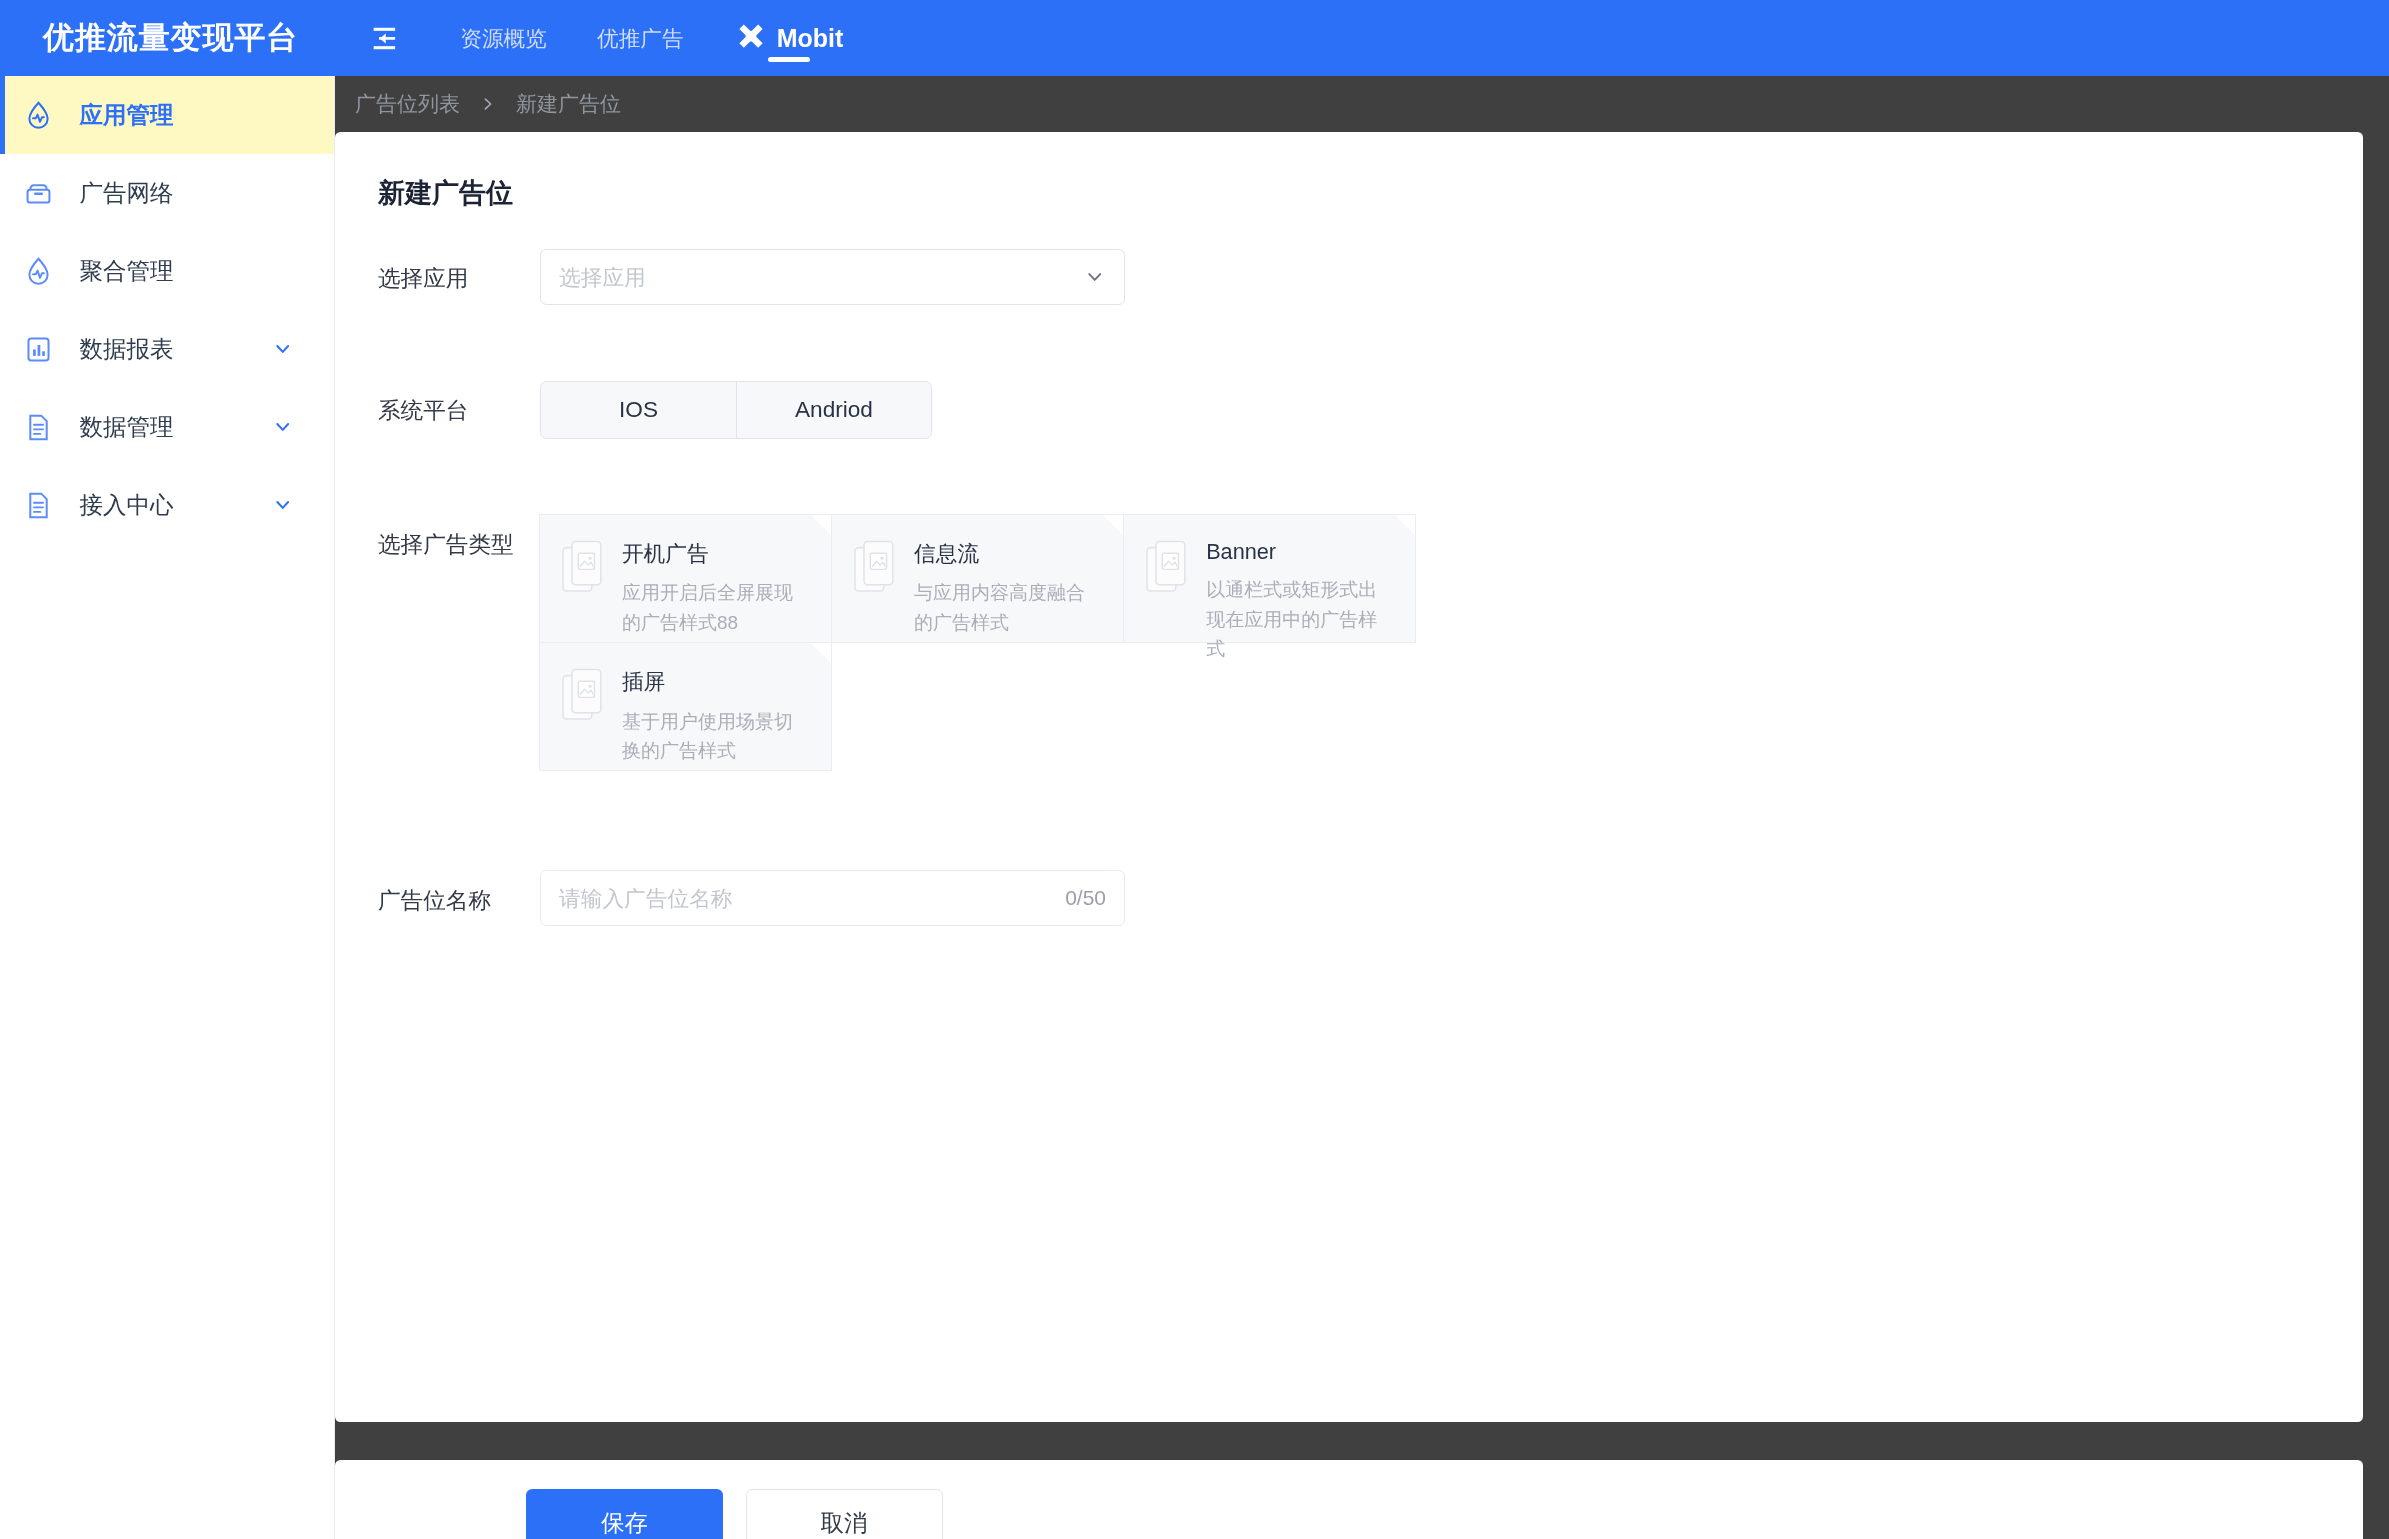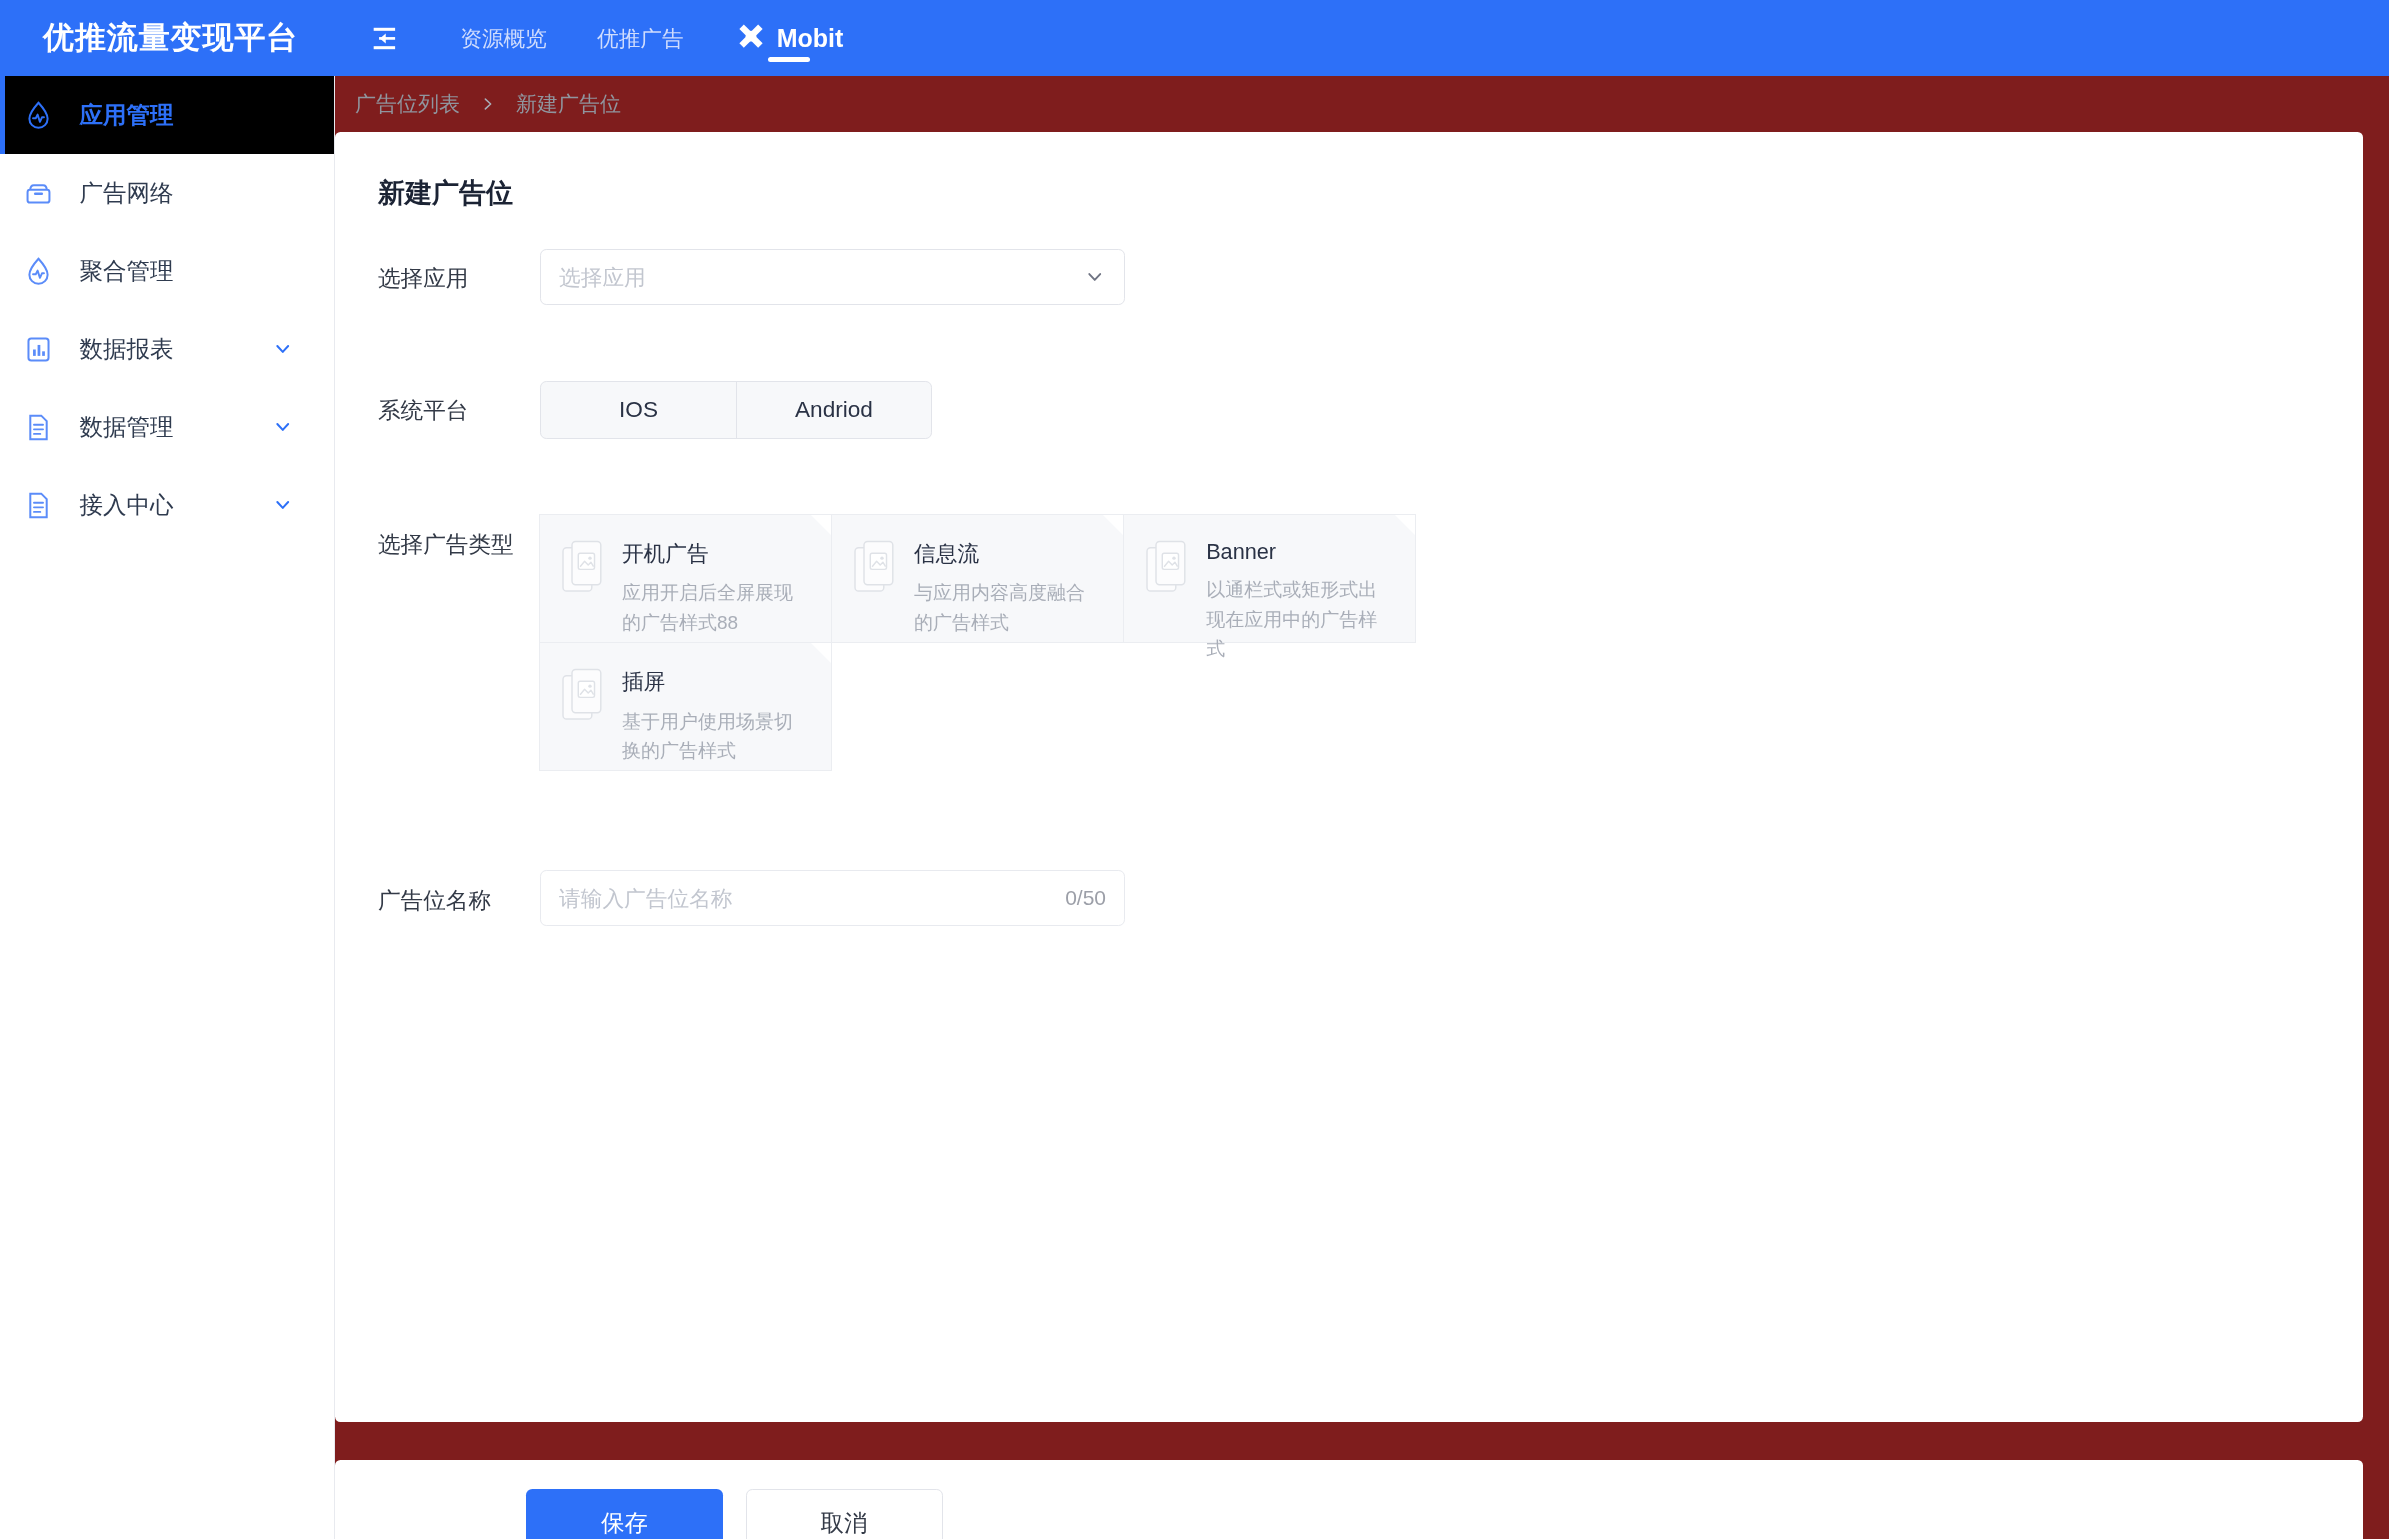--- a/index.html
+++ b/index.html
@@ -50,37 +50,37 @@
 
   
   .sidebar {
     position: absolute; left: 0; top: 76px; width: 335px; height: 1464px;
     background: #ffffff; border-right: 0.9px solid #e8eaef;
   }
   .side-item {
     height: 78px; display: flex; align-items: center; padding-left: 20px;
     cursor: pointer; position: relative;
   }
-  .side-item.active { background: #000000; }
+  .side-item.active { background: #fef9c3; }
   .side-item.active::before {
     content: ""; position: absolute; left: 0; top: 0; bottom: 0;
     width: 4.5px; background: #2d70f8;
   }
   .side-ico {
     width: 36px; height: 36px; display: flex; align-items: center;
     justify-content: center; margin-right: 23.5px; flex: 0 0 auto;
   }
   .side-label { font-size: 23.5px; color: #2f3b4f; white-space: nowrap; }
   .side-item.active .side-label { color: #2d70f8; font-weight: bold; }
   .side-caret { margin-left: auto; margin-right: 40px; display: flex; }
 
   
   .content {
     position: absolute; left: 335px; top: 76px;
-    width: 2055px; height: 1464px; background: #7f1d1d;
+    width: 2055px; height: 1464px; background: #404040;
   }
   .crumbs {
     display: flex; align-items: center; height: 56px; padding-left: 20px;
   }
   .crumb { font-size: 21px; color: #90959e; cursor: pointer; white-space: nowrap; }
   .crumb.last { color: #90959e; cursor: default; }
   .crumb-sep { margin: 0 20px; display: flex; align-items: center; }
 
   .panel {
     position: absolute; left: 0; top: 56px; width: 2028px; height: 1290px;

